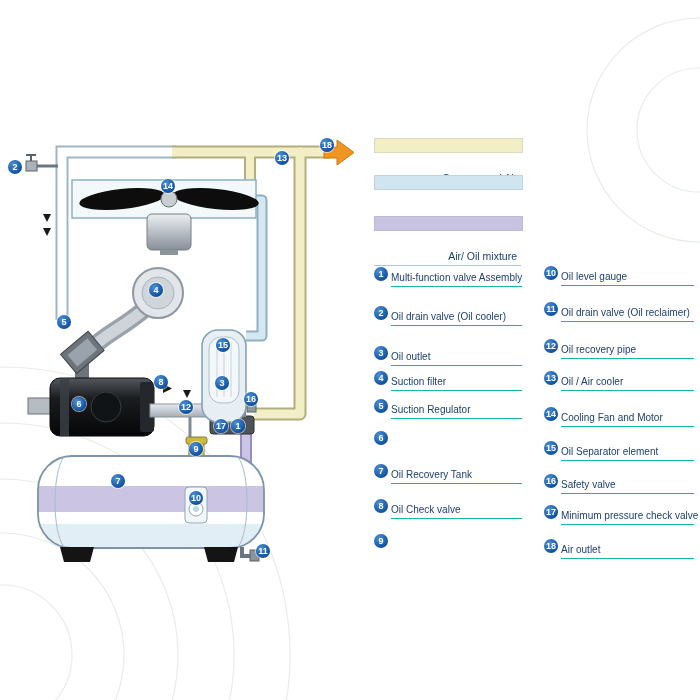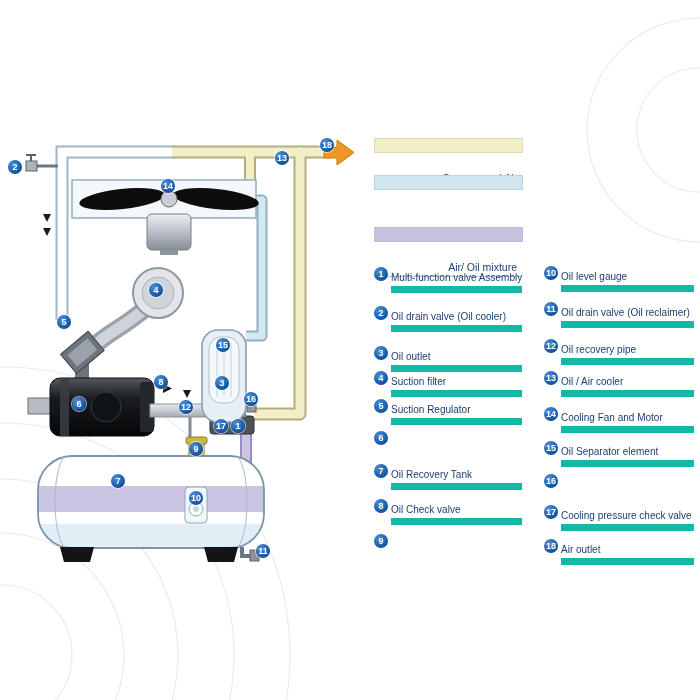--- a/index.html
+++ b/index.html
@@ -15,21 +15,21 @@
     color:#fff;font-family:"Liberation Sans",sans-serif;
     font-size:9px;font-weight:bold;line-height:14px;text-align:center;
     display:inline-block;box-shadow:0 0 0 1px rgba(255,255,255,.6);
   }
   .diagram-marker{position:absolute;z-index:5;}
   
   .callout-row{position:absolute;z-index:4;}
   .callout-row .num{position:absolute;left:0;top:0;}
   .callout-label{
     display:block;margin-left:17px;margin-top:5px;padding-bottom:3px;
-    border-bottom:7px solid #14b8a6;font-size:10px;color:#1c3f70;white-space:nowrap;
+    border-bottom:1px solid #14b8a6;font-size:10px;color:#1c3f70;white-space:nowrap;
   }
   
   .legend-item{position:absolute;left:374px;width:147px;z-index:4;}
   .legend-swatch{width:147px;height:13px;border:1px solid rgba(150,160,170,.25);}
   .legend-label{
     text-align:right;font-size:10.5px;color:#1c3f70;margin-top:19px;
     padding:0 4px 3px 0;border-bottom:1px solid #a9c8da;
   }
 </style>
 </head>
@@ -216,21 +216,21 @@
   <div class="marker diagram-marker" style="left:214px;top:419px">17</div>
   <div class="marker diagram-marker" style="left:320px;top:138px">18</div>
 
   <div class="legend-item" style="top:138px">
     <div class="legend-swatch" style="background: rgb(242, 238, 198);"></div>
     <div class="legend-label">Compressed Air</div>
   </div>
   <div class="legend-item" style="top:175px">
     <div class="legend-swatch" style="background: rgb(207, 229, 240);"></div>
   </div>
-  <div class="legend-item" style="top:227px">
+  <div class="legend-item" style="top:216px">
     <div class="legend-swatch" style="background: rgb(201, 195, 226);"></div>
     <div class="legend-label">Air/ Oil mixture</div>
   </div>
 
   <div class="callout-row" style="left:374px;top:267px;width:148px">
     <span class="marker num">1</span>
     <span class="callout-label">Multi-function valve Assembly</span>
   </div>
   <div class="callout-row" style="left:374px;top:306px;width:148px">
     <span class="marker num">2</span>
@@ -282,23 +282,24 @@
   <div class="callout-row" style="left:544px;top:407px;width:150px">
     <span class="marker num">14</span>
     <span class="callout-label">Cooling Fan and Motor</span>
   </div>
   <div class="callout-row" style="left:544px;top:441px;width:150px">
     <span class="marker num">15</span>
     <span class="callout-label">Oil Separator element</span>
   </div>
   <div class="callout-row" style="left:544px;top:474px;width:150px">
     <span class="marker num">16</span>
+    <span class="callout-label">Safety valve</span>
   </div>
   <div class="callout-row" style="left:544px;top:505px;width:150px">
     <span class="marker num">17</span>
-    <span class="callout-label">Cooling pressure check valve</span>
+    <span class="callout-label">Minimum pressure check valve</span>
   </div>
   <div class="callout-row" style="left:544px;top:539px;width:150px">
     <span class="marker num">18</span>
     <span class="callout-label">Air outlet</span>
   </div>
 
 </div>
 
 </body></html>

